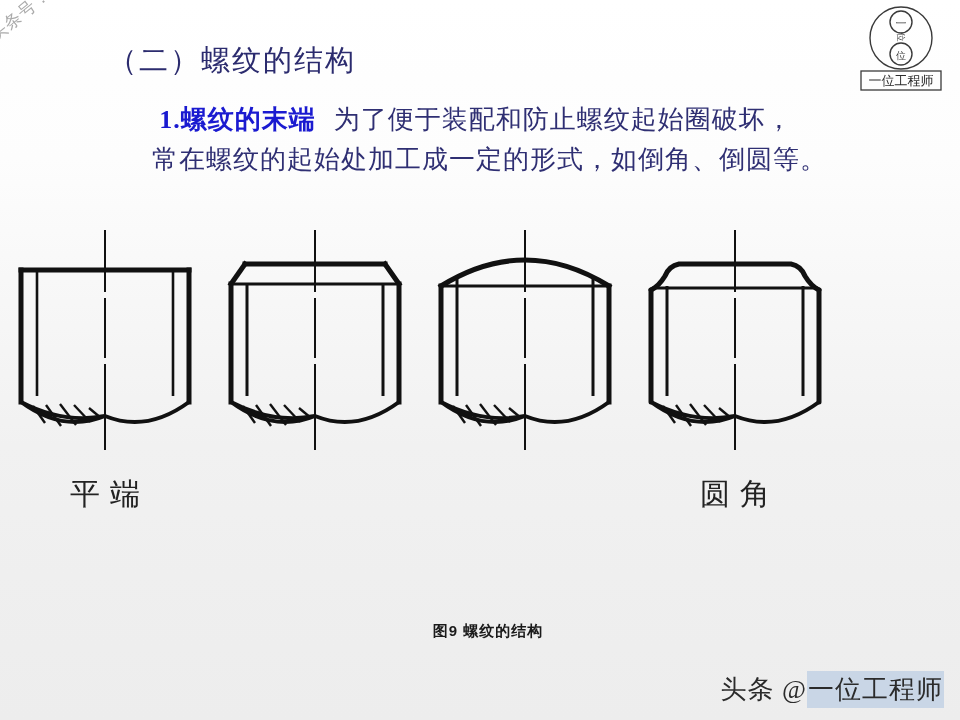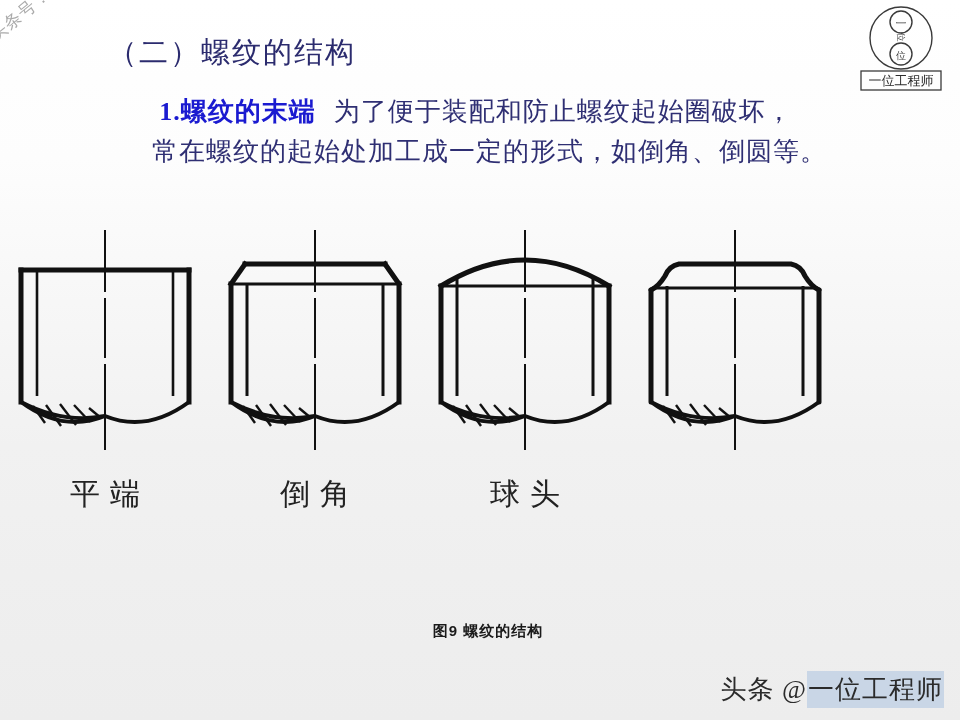--- a/index.html
+++ b/index.html
@@ -46,21 +46,21 @@
     top: 4px;
     width: 98px;
     height: 88px;
   }
   #logo svg { display: block; }
 
   
   #heading {
     position: absolute;
     left: 0;
-    top: 32px;
+    top: 40px;
     width: 952px;
   }
   .h-title {
     margin-left: 108px;
     font-family: "Liberation Serif", "DejaVu Serif", serif;
     font-size: 29px;
     line-height: 40px;
     color: #2b2b6e;
     letter-spacing: 2px;
     white-space: nowrap;
@@ -229,21 +229,20 @@
         <path d="M100 188 Q 142 205 184 174" fill="none" stroke="#111" stroke-width="4"></path>
         <path d="M16 174 Q 58 196 100 188 Q 58 205 16 174 Z" fill="none" stroke="#111" stroke-width="4"></path>
         <g stroke="#111" stroke-width="2.4">
           <line x1="28" y1="178" x2="40" y2="195"></line>
           <line x1="41" y1="177" x2="56" y2="198"></line>
           <line x1="55" y1="176" x2="71" y2="197"></line>
           <line x1="69" y1="177" x2="85" y2="194"></line>
           <line x1="84" y1="180" x2="96" y2="190"></line>
         </g>
       </svg>
-      <div class="fig-label">倒角</div>
     </div>
 
     <div class="fig">
       <svg width="200" height="240" viewBox="0 0 200 240" xmlns="http://www.w3.org/2000/svg">
         <line x1="100" y1="2" x2="100" y2="64" stroke="#111" stroke-width="2"></line>
         <line x1="100" y1="70" x2="100" y2="130" stroke="#111" stroke-width="2"></line>
         <line x1="100" y1="136" x2="100" y2="222" stroke="#111" stroke-width="2"></line>
         <g fill="none" stroke="#111" stroke-width="5" stroke-linecap="square">
 
           <path d="M16 58 Q 100 6 184 58"></path>
@@ -258,21 +257,20 @@
         <path d="M100 188 Q 142 205 184 174" fill="none" stroke="#111" stroke-width="4"></path>
         <path d="M16 174 Q 58 196 100 188 Q 58 205 16 174 Z" fill="none" stroke="#111" stroke-width="4"></path>
         <g stroke="#111" stroke-width="2.4">
           <line x1="28" y1="178" x2="40" y2="195"></line>
           <line x1="41" y1="177" x2="56" y2="198"></line>
           <line x1="55" y1="176" x2="71" y2="197"></line>
           <line x1="69" y1="177" x2="85" y2="194"></line>
           <line x1="84" y1="180" x2="96" y2="190"></line>
         </g>
       </svg>
-      <div class="fig-label">球头</div>
     </div>
 
     <div class="fig">
       <svg width="200" height="240" viewBox="0 0 200 240" xmlns="http://www.w3.org/2000/svg">
         <line x1="100" y1="2" x2="100" y2="64" stroke="#111" stroke-width="2"></line>
         <line x1="100" y1="70" x2="100" y2="130" stroke="#111" stroke-width="2"></line>
         <line x1="100" y1="136" x2="100" y2="222" stroke="#111" stroke-width="2"></line>
         <g fill="none" stroke="#111" stroke-width="5" stroke-linecap="round">
 
           <path d="M16 62 Q 24 58 30 48 Q 34 38 44 36 L156 36 Q 166 38 170 48 Q 176 58 184 62"></path>
@@ -287,20 +285,21 @@
         <path d="M100 188 Q 142 205 184 174" fill="none" stroke="#111" stroke-width="4"></path>
         <path d="M16 174 Q 58 196 100 188 Q 58 205 16 174 Z" fill="none" stroke="#111" stroke-width="4"></path>
         <g stroke="#111" stroke-width="2.4">
           <line x1="28" y1="178" x2="40" y2="195"></line>
           <line x1="41" y1="177" x2="56" y2="198"></line>
           <line x1="55" y1="176" x2="71" y2="197"></line>
           <line x1="69" y1="177" x2="85" y2="194"></line>
           <line x1="84" y1="180" x2="96" y2="190"></line>
         </g>
       </svg>
+      <div class="fig-label">圆角</div>
     </div>
 
   </div>
 
   <div id="caption">图9 螺纹的结构</div>
 
   <div id="wm-bottom">
     <span class="wm-plain">头条 @</span>
     <span class="wm-hl">一位工程师</span>
   </div>

